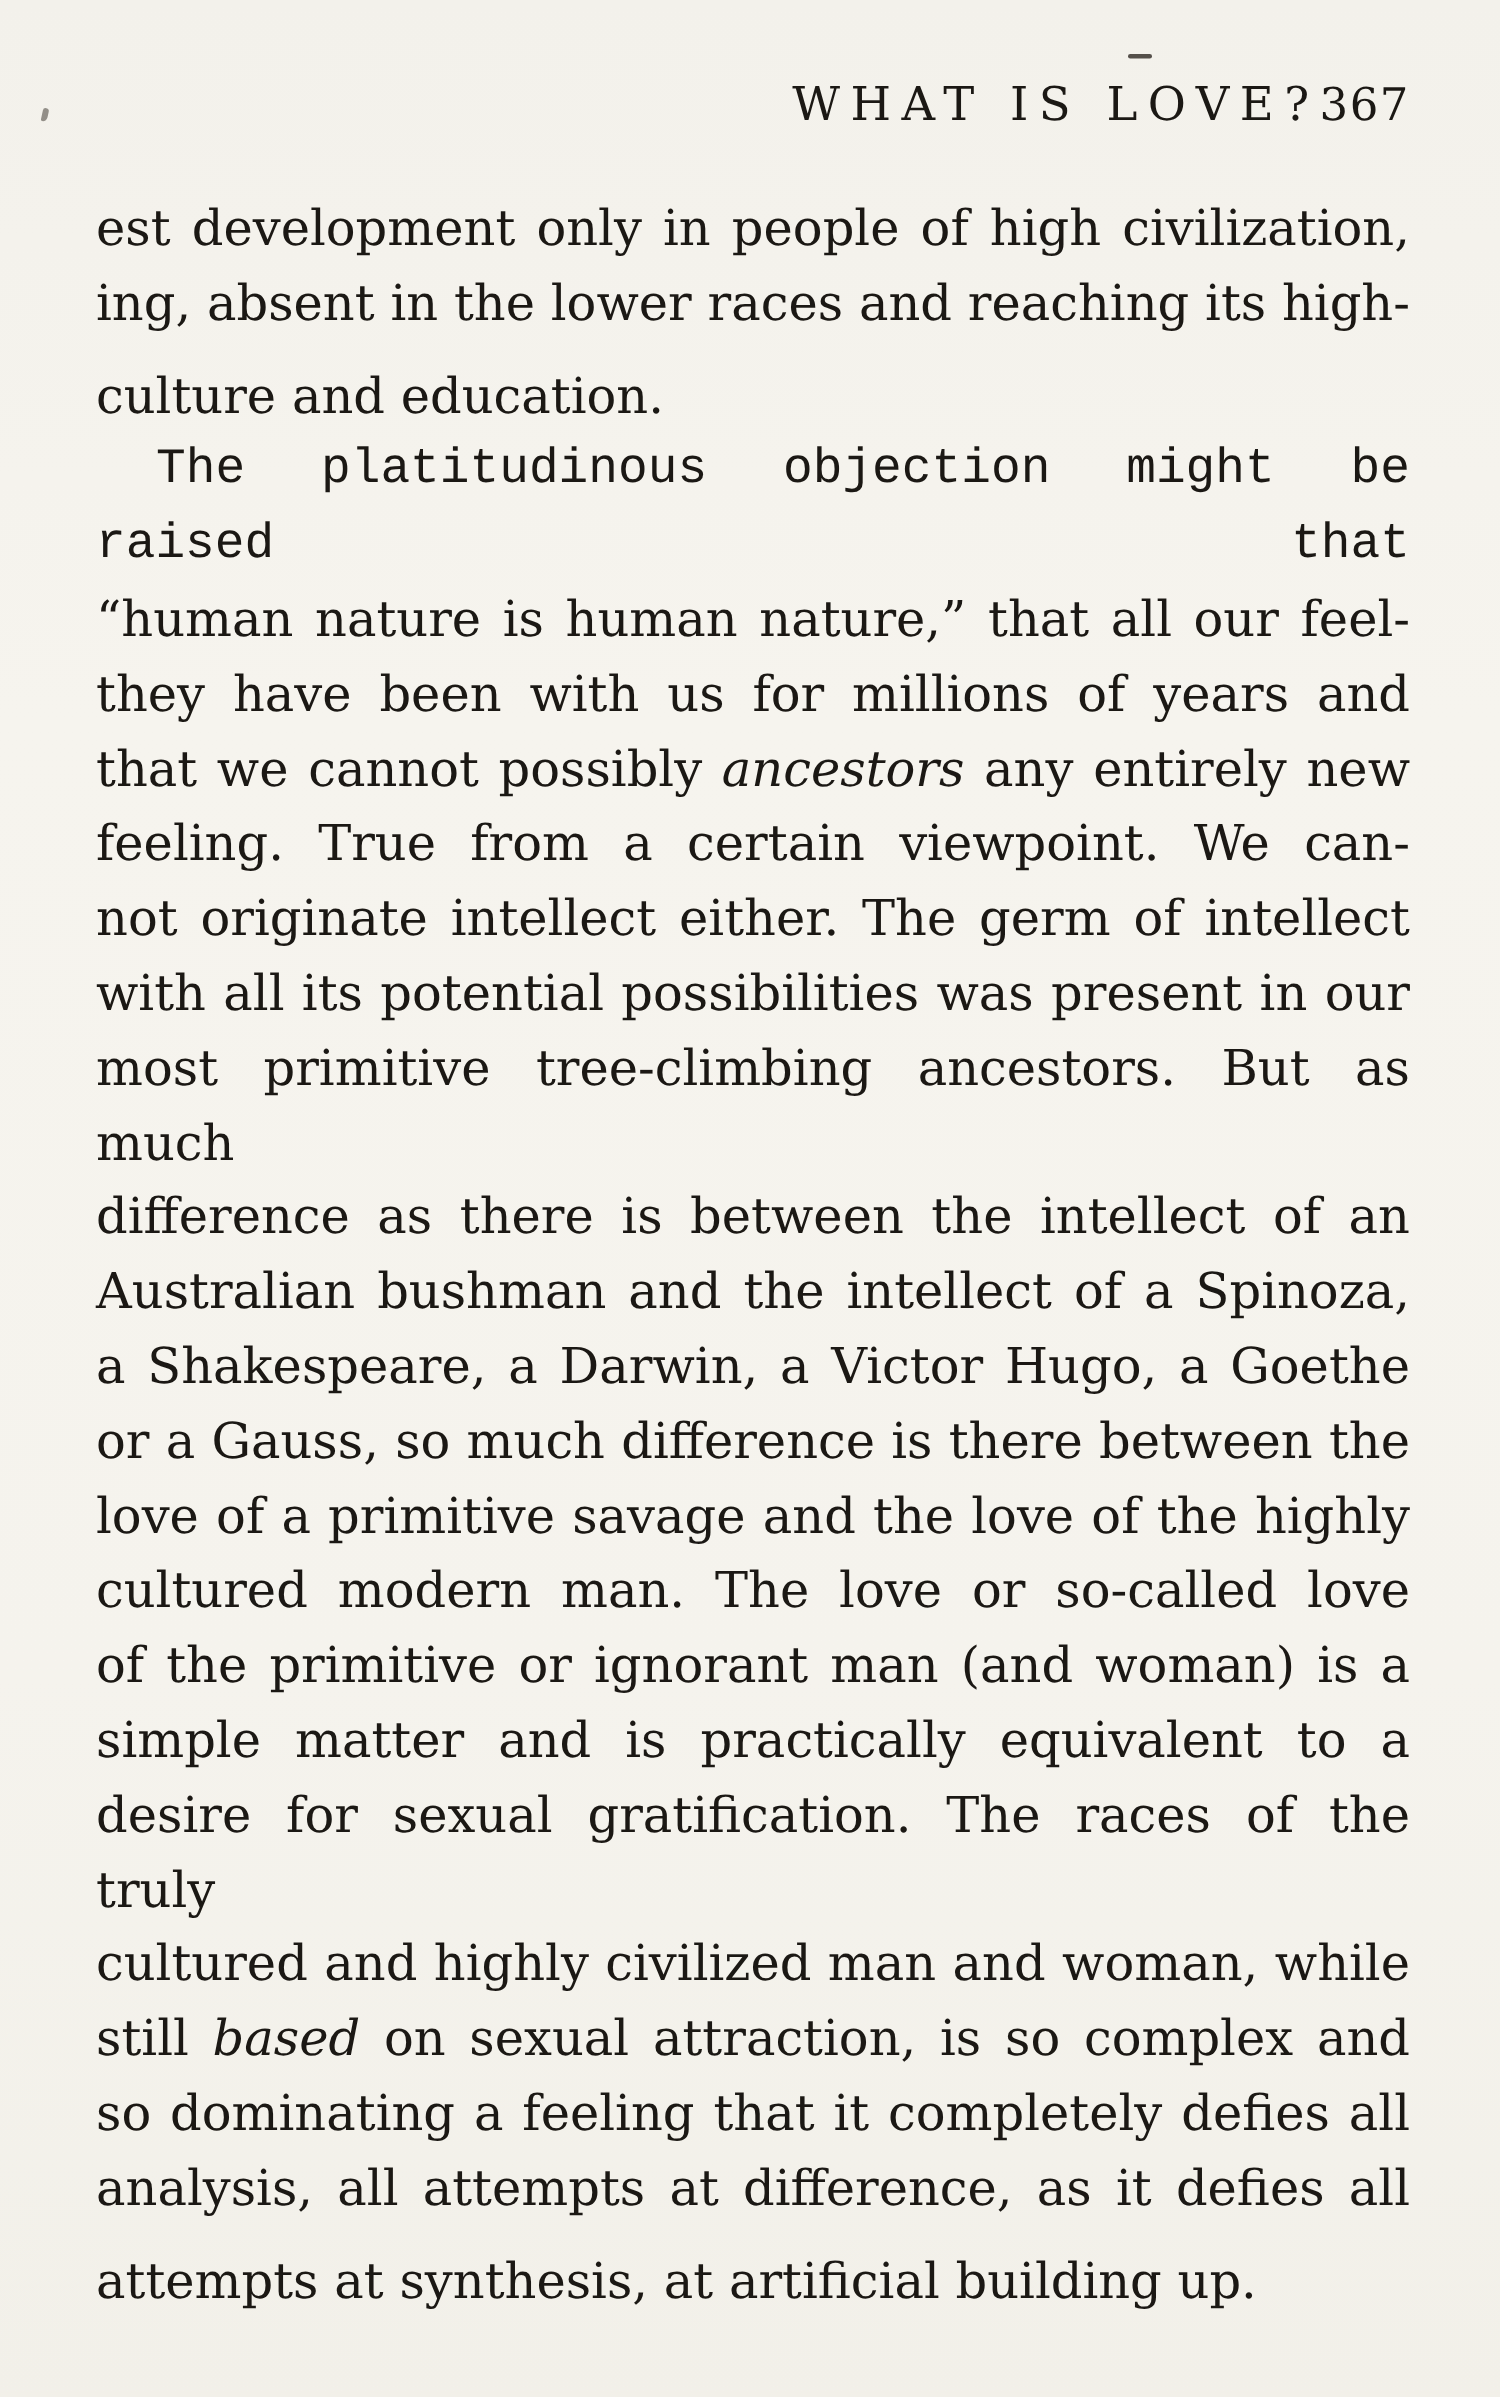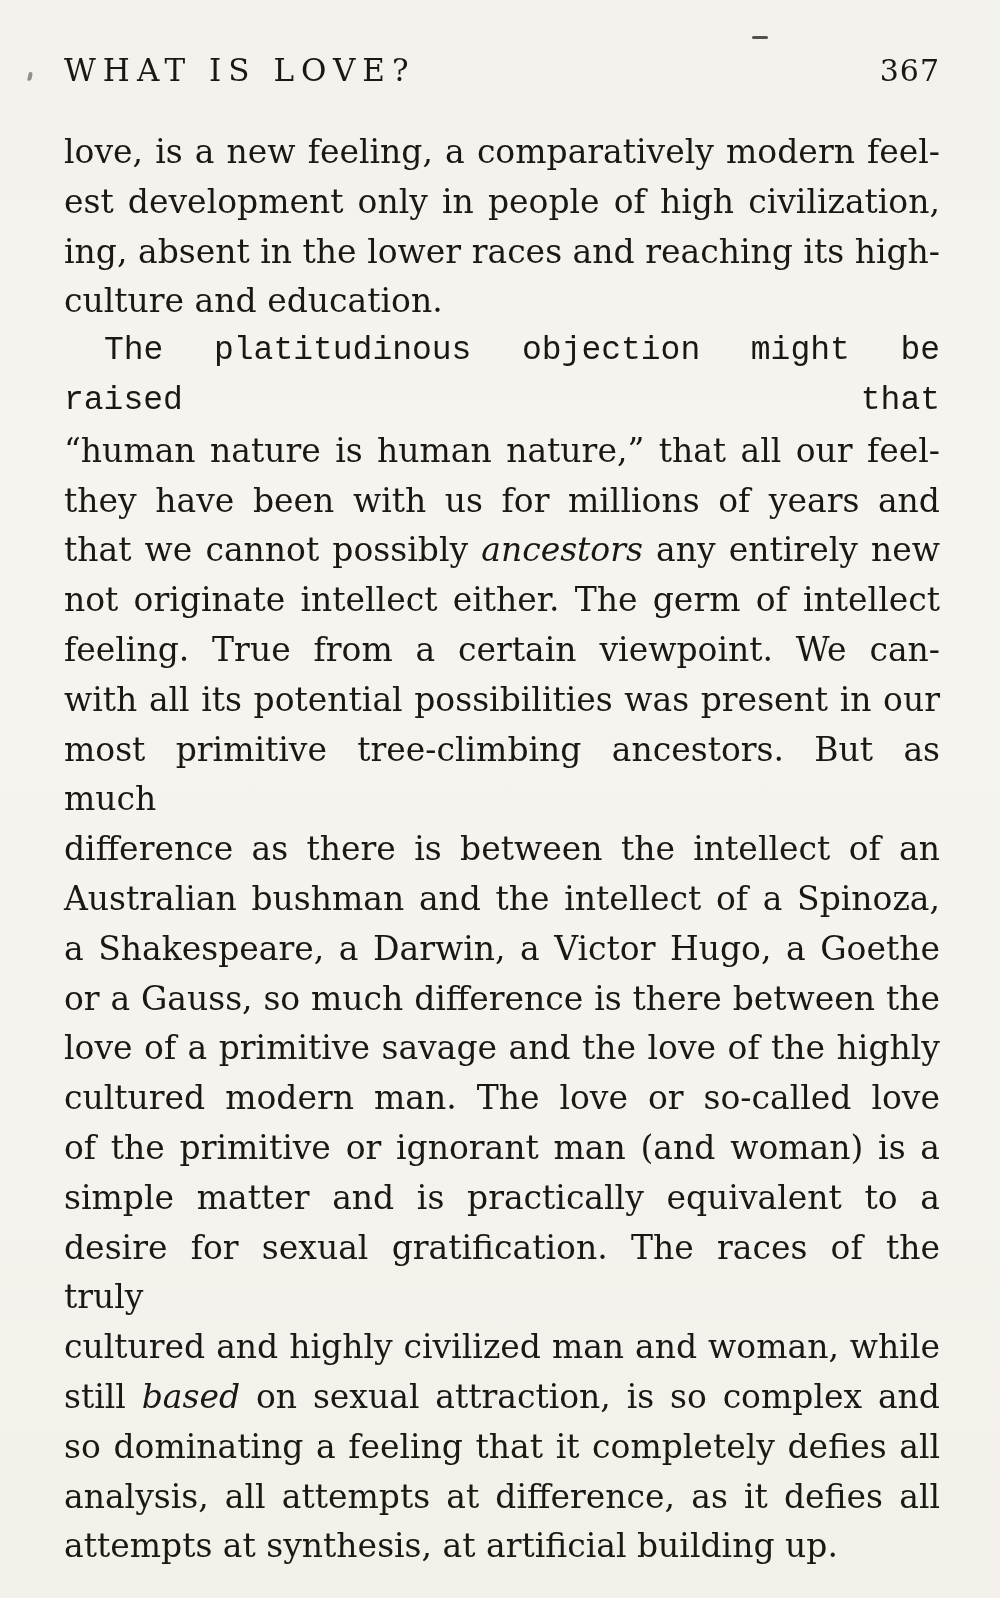--- a/index.html
+++ b/index.html
@@ -21,21 +21,21 @@
   .running-head {
     position: absolute;
     top: 52px;
     left: 64px;
     right: 60px;
     display: flex;
     align-items: baseline;
   }
   .head-title {
     flex: 1;
-    text-align: left;
+    text-align: right;
     font-size: 31px;
     letter-spacing: 7px;
     white-space: nowrap;
   }
   .head-page-number {
     font-size: 30px;
     letter-spacing: 1px;
   }
   .body-text {
     position: absolute;
@@ -48,20 +48,21 @@
     line-height: 49.8px;
     text-align: justify;
     text-align-last: justify;
   }
   .line.indent {
     text-indent: 40px;
     font-family: Liberation Mono, monospace;
   }
   .line.last {
     text-align-last: left;
+    margin-top: 12px;
   }
   .italic {
     font-style: italic;
   }
   .artifact-dash {
     position: absolute;
     top: 36px;
     left: 752px;
     width: 16px;
     height: 3px;
@@ -87,30 +88,29 @@
 
   <div class="artifact-dash"></div>
   <div class="artifact-speck"></div>
 
   <div class="running-head">
     <span class="head-title">WHAT IS LOVE?</span>
     <span class="head-page-number">367</span>
   </div>
 
   <div class="body-text">
-      <div class="line"><span>love, is a new feeling, a comparatively modern feel-</span></div>
       <div class="line"><span>est development only in people of high civilization,</span></div>
       <div class="line"><span>ing, absent in the lower races and reaching its high-</span></div>
       <div class="line last"><span>culture and education.</span></div>
       <div class="line indent"><span>The platitudinous objection might be raised that</span></div>
       <div class="line"><span>“human nature is human nature,” that all our feel-</span></div>
       <div class="line"><span>they have been with us for millions of years and</span></div>
       <div class="line"><span>that we cannot possibly </span><span class="italic">ancestors</span><span> any entirely new</span></div>
+      <div class="line"><span>feeling. True from a certain viewpoint. We can-</span></div>
       <div class="line"><span>not originate intellect either. The germ of intellect</span></div>
-      <div class="line"><span>feeling. True from a certain viewpoint. We can-</span></div>
       <div class="line"><span>with all its potential possibilities was present in our</span></div>
       <div class="line"><span>most primitive tree-climbing ancestors. But as much</span></div>
       <div class="line"><span>difference as there is between the intellect of an</span></div>
       <div class="line"><span>Australian bushman and the intellect of a Spinoza,</span></div>
       <div class="line"><span>a Shakespeare, a Darwin, a Victor Hugo, a Goethe</span></div>
       <div class="line"><span>or a Gauss, so much difference is there between the</span></div>
       <div class="line"><span>love of a primitive savage and the love of the highly</span></div>
       <div class="line"><span>cultured modern man. The love or so-called love</span></div>
       <div class="line"><span>of the primitive or ignorant man (and woman) is a</span></div>
       <div class="line"><span>simple matter and is practically equivalent to a</span></div>

